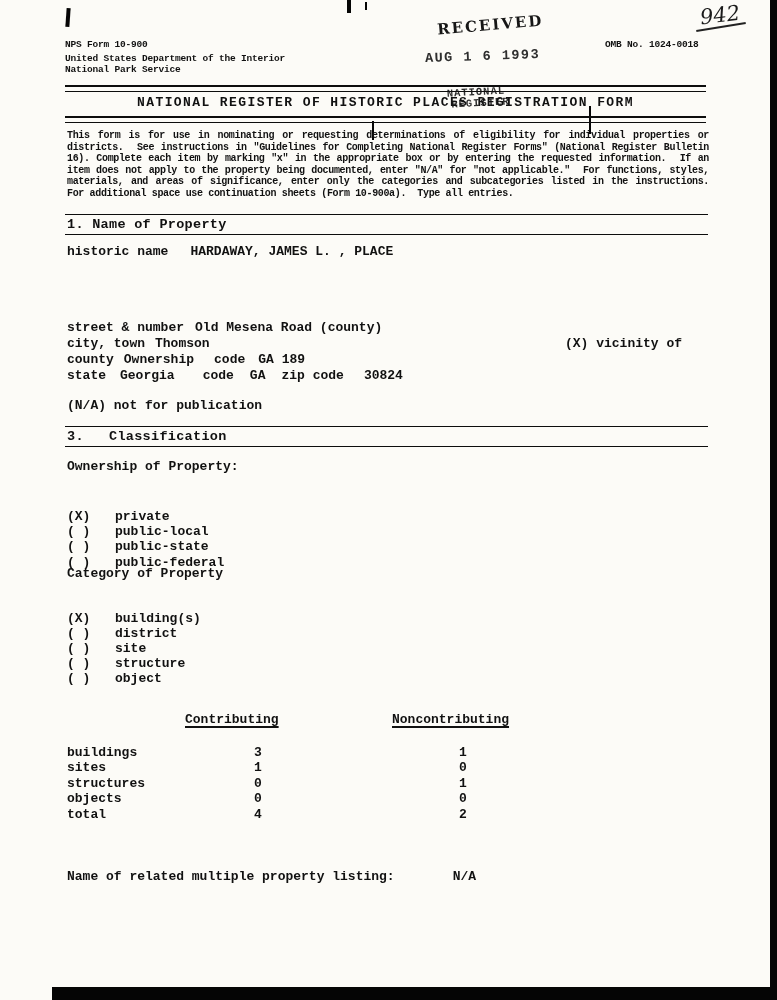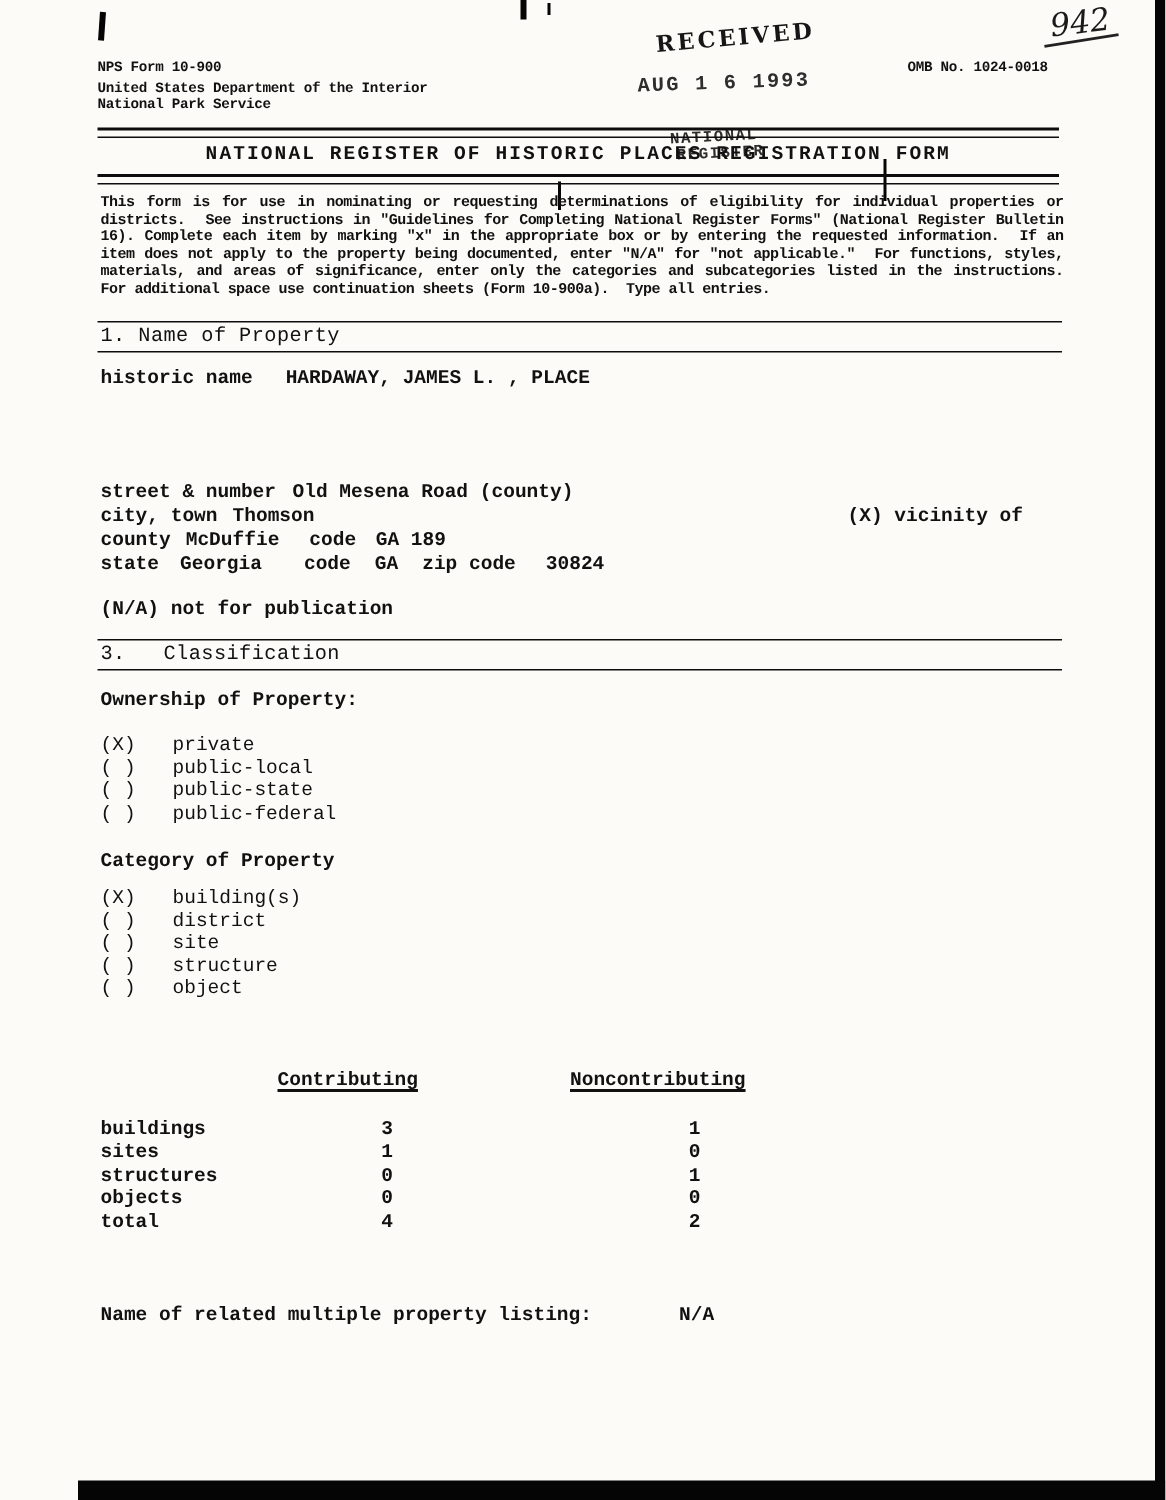--- a/index.html
+++ b/index.html
@@ -46,49 +46,49 @@
   .drule.r2{top:116px;}
   .form-title{position:absolute;left:65px;top:95px;width:641px;text-align:center;
       font-size:13px;font-weight:700;letter-spacing:1.4px;}
 
   .instructions{position:absolute;left:67px;top:130px;width:642px;font-size:10px;
       font-weight:700;letter-spacing:-0.35px;line-height:11.6px;text-align:justify;}
 
   
   .sect{position:absolute;left:65px;width:641px;border-top:1.5px solid #0d0d0d;
       border-bottom:1.5px solid #0d0d0d;padding:2px 0 2px 2px;
-      font-size:13.5px;font-weight:400;letter-spacing:.3px;}
+      font-size:13.5px;font-weight:700;letter-spacing:.3px;}
   .s1{top:214px;} .s2{top:288px;} .s3{top:426px;}
 
   
   .row{position:absolute;font-size:13px;font-weight:700;}
   .row .v{font-weight:700;}
   .r-historic{left:67px;top:244px;} .r-historic .v{margin-left:22px;}
   .r-other{left:67px;top:260px;}    .r-other .v{margin-left:44px;}
   .r-street{left:67px;top:320px;}   .r-street .v{margin-left:11px;}
   .r-city{left:67px;top:336px;}     .r-city .v{margin-left:10px;}
   .r-vicinity{left:565px;top:336px;}
   .r-county{left:67px;top:352px;}
   .r-county .m10{margin-left:10px;} .r-county .m20{margin-left:20px;} .r-county .m13{margin-left:13px;}
   .r-state{left:67px;top:368px;}
   .r-state .m14{margin-left:14px;} .r-state .m28{margin-left:28px;} .r-state .m16{margin-left:16px;} .r-state .m20{margin-left:20px;}
   .r-nfp{left:67px;top:398px;}
 
   .subtitle{position:absolute;left:67px;font-size:13px;font-weight:700;}
   .t-owner{top:459px;} .t-cat{top:566px;} .t-res{top:686px;}
 
-  .opt{position:absolute;left:67px;font-size:13px;font-weight:400;}
+  .opt{position:absolute;left:67px;font-size:13px;font-weight:700;margin-top:20px;}
   .opt .mark{display:inline-block;width:48px;}
   .o1{top:489px;} .o2{top:504px;} .o3{top:519px;} .o4{top:535px;}
   .c1{top:591px;} .c2{top:606px;} .c3{top:621px;} .c4{top:636px;} .c5{top:651px;}
 
   
   .thead{position:absolute;top:712px;font-size:13px;font-weight:700;
       text-decoration:underline;text-decoration-thickness:1.5px;text-underline-offset:3px;}
-  .th1{left:185px;} .th2{left:380px;}
+  .th1{left:185px;} .th2{left:392px;}
   .trow{position:absolute;left:0;width:777px;font-size:13px;font-weight:700;}
   .trow .lab{position:absolute;left:67px;top:0;}
   .trow .n1{position:absolute;left:243px;top:0;width:30px;text-align:center;}
   .trow .n2{position:absolute;left:448px;top:0;width:30px;text-align:center;}
   .tr1{top:745px;} .tr2{top:760px;} .tr3{top:776px;} .tr4{top:791px;} .tr5{top:807px;}
 
   .r-prev{left:67px;top:838px;}  .r-prev .v{margin-left:14px;}
   .r-mult{left:67px;top:869px;}  .r-mult .v{margin-left:58px;}
 </style>
 </head>
@@ -128,21 +128,21 @@
   </div>
 
   <div class="row r-street">
     <span data-bind="section2.street_label">street &amp; number</span><span class="v" data-bind="section2.street_value">Old Mesena Road (county)</span>
   </div>
   <div class="row r-city">
     <span data-bind="section2.city_label">city, town</span><span class="v" data-bind="section2.city_value">Thomson</span>
   </div>
   <div class="row r-vicinity" data-bind="section2.vicinity">(X) vicinity of</div>
   <div class="row r-county">
-    <span data-bind="section2.county_label">county</span><span class="v m10" data-bind="section2.county_value">McDuffie</span><span class="m20" data-bind="section2.county_code_label">code</span><span class="v m13" data-bind="section2.county_code_value">GA 189</span>
+    <span data-bind="section2.county_label">county</span><span class="v m10" data-bind="section2.county_value">Ownership</span><span class="m20" data-bind="section2.county_code_label">code</span><span class="v m13" data-bind="section2.county_code_value">GA 189</span>
   </div>
   <div class="row r-state">
     <span data-bind="section2.state_label">state</span><span class="v m14" data-bind="section2.state_value">Georgia</span><span class="m28" data-bind="section2.state_code_label">code</span><span class="v m16" data-bind="section2.state_code_value">GA</span><span class="m16" data-bind="section2.zip_label">zip code</span><span class="v m20" data-bind="section2.zip_value">30824</span>
   </div>
   <div class="row r-nfp" data-bind="section2.not_for_publication">(N/A) not for publication</div>
 
   <div class="sect s3" data-bind="section3.heading">3.   Classification</div>
 
   <div class="subtitle t-owner" data-bind="section3.ownership_title">Ownership of Property:</div>
   <div class="opt o1">

